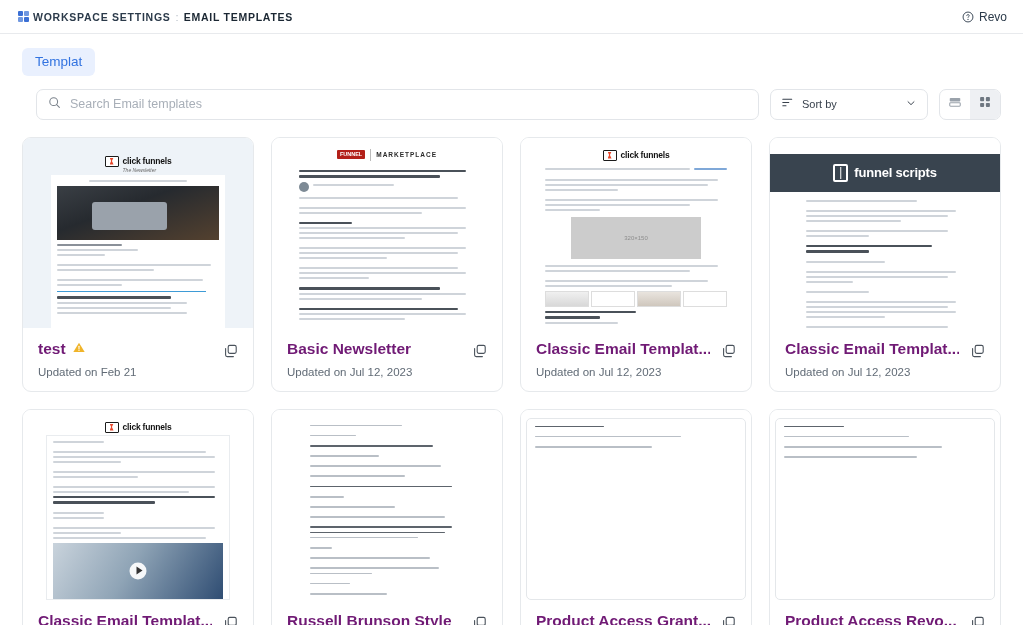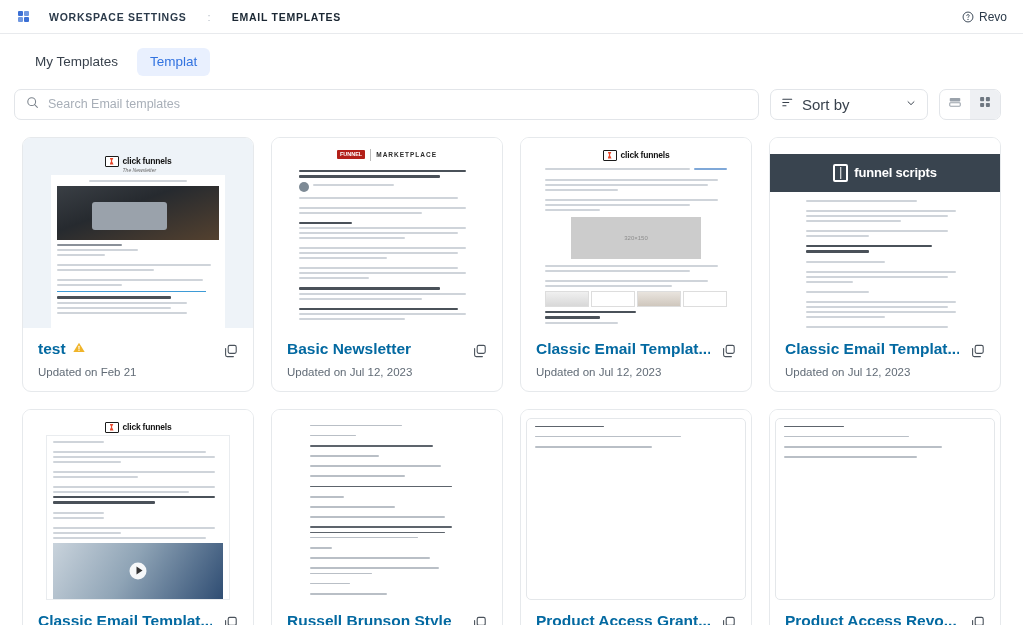--- a/index.html
+++ b/index.html
@@ -13,21 +13,21 @@
 
   
   .topbar {
     height: 34px;
     border-bottom: 1px solid #e8eaed;
     display: flex;
     align-items: center;
     padding: 0 16px 0 18px;
     background: #fff;
   }
-  .crumbs { display: flex; align-items: flex-start; gap: 20px; flex: 1; }
+  .crumbs { display: flex; align-items: flex-start; gap: 4px; flex: 1; }
   .apps-icon {
     width: 11px; height: 11px;
     display: grid; grid-template-columns: 5px 5px; grid-template-rows: 5px 5px;
     gap: 1px;
     flex: 0 0 auto;
   }
   .apps-icon i { background: #3b6fd4; border-radius: 1px; display: block; }
   .apps-icon i:nth-child(2) { background: #6f97e0; }
   .apps-icon i:nth-child(3) { background: #6f97e0; }
   .crumb {
@@ -50,21 +50,21 @@
   .tab {
     font-size: 13.5px; color: #39424d;
     padding: 7px 13px; border-radius: 6px;
     white-space: nowrap; line-height: 1;
   }
   .tab.active { background: #e9f0fe; color: #3273e0; }
 
   
   .toolbar {
     display: flex; align-items: center; gap: 11px;
-    padding: 0 22px 0 14px;
+    padding: 0 22px 0 36px;
   }
   .search {
     flex: 1 1 auto;
     height: 31px;
     border: 1px solid #e2e5e9;
     border-radius: 7px;
     display: flex; align-items: center;
     padding: 0 11px; gap: 9px;
     background: #fff;
   }
@@ -76,21 +76,21 @@
   }
   .search input::placeholder { color: #a8afb8; }
 
   .sortby {
     width: 158px; height: 31px;
     border: 1px solid #e2e5e9; border-radius: 7px;
     display: flex; align-items: center;
     padding: 0 10px; gap: 8px;
     background: #fff;
   }
-  .sortby .label { flex: 1; font-size: 15px; color: #39424d; }
+  .sortby .label { flex: 1; font-size: 11px; color: #39424d; }
 
   .viewtoggle {
     display: flex; align-items: center;
     height: 31px;
     border: 1px solid #e2e5e9; border-radius: 7px;
     overflow: hidden; background: #fff;
   }
   .vt-btn {
     width: 30px; height: 29px;
     display: flex; align-items: center; justify-content: center;
@@ -122,21 +122,21 @@
   .thumb.tint { background: #eef3f8; }
   .thumb.full { padding: 0; }
   .thumb-inner {
     width: 100%; height: 100%;
     display: flex; flex-direction: column; align-items: center;
     padding-top: 8px;
   }
 
   .card-foot { flex: 1; padding: 12px 15px 0 15px; position: relative; }
   .card-title {
-    font-size: 15.5px; font-weight: 700; color: #0369a1;
+    font-size: 15.5px; font-weight: 700; color: #701a75;
     white-space: nowrap; overflow: hidden;
     display: flex; align-items: center; gap: 6px;
     padding-right: 26px;
   }
   .card-title .txt { overflow: hidden; text-overflow: clip; white-space: nowrap; }
   .warn { flex: 0 0 auto; }
   .card-date { font-size: 11.5px; color: #616b76; margin-top: 8px; }
   .copy-btn {
     position: absolute; right: 13px; top: 14px;
     width: 18px; height: 18px;
@@ -265,21 +265,20 @@
         <circle cx="8" cy="8" r="6.6" stroke="#2b3a4a" stroke-width="1.2"></circle>
         <path d="M6.4 6.2c0-.9.75-1.5 1.6-1.5.9 0 1.6.6 1.6 1.45 0 1.25-1.5 1.2-1.5 2.35" stroke="#2b3a4a" stroke-width="1.1" stroke-linecap="round"></path>
         <circle cx="8" cy="11.2" r="0.75" fill="#2b3a4a"></circle>
       </svg>
     </span>
     <span>Revo</span>
   </div>
 </div>
 
 <div class="tabs">
-  <div class="tab">My Templates</div>
   <div class="tab active">Templat</div>
 </div>
 
 <div class="toolbar">
   <div class="search">
     <span>
       <svg width="13" height="13" viewBox="0 0 16 16" fill="none">
         <circle cx="7" cy="7" r="4.8" stroke="#7b838c" stroke-width="1.3"></circle>
         <path d="M10.6 10.6L14 14" stroke="#7b838c" stroke-width="1.3" stroke-linecap="round"></path>
       </svg>

